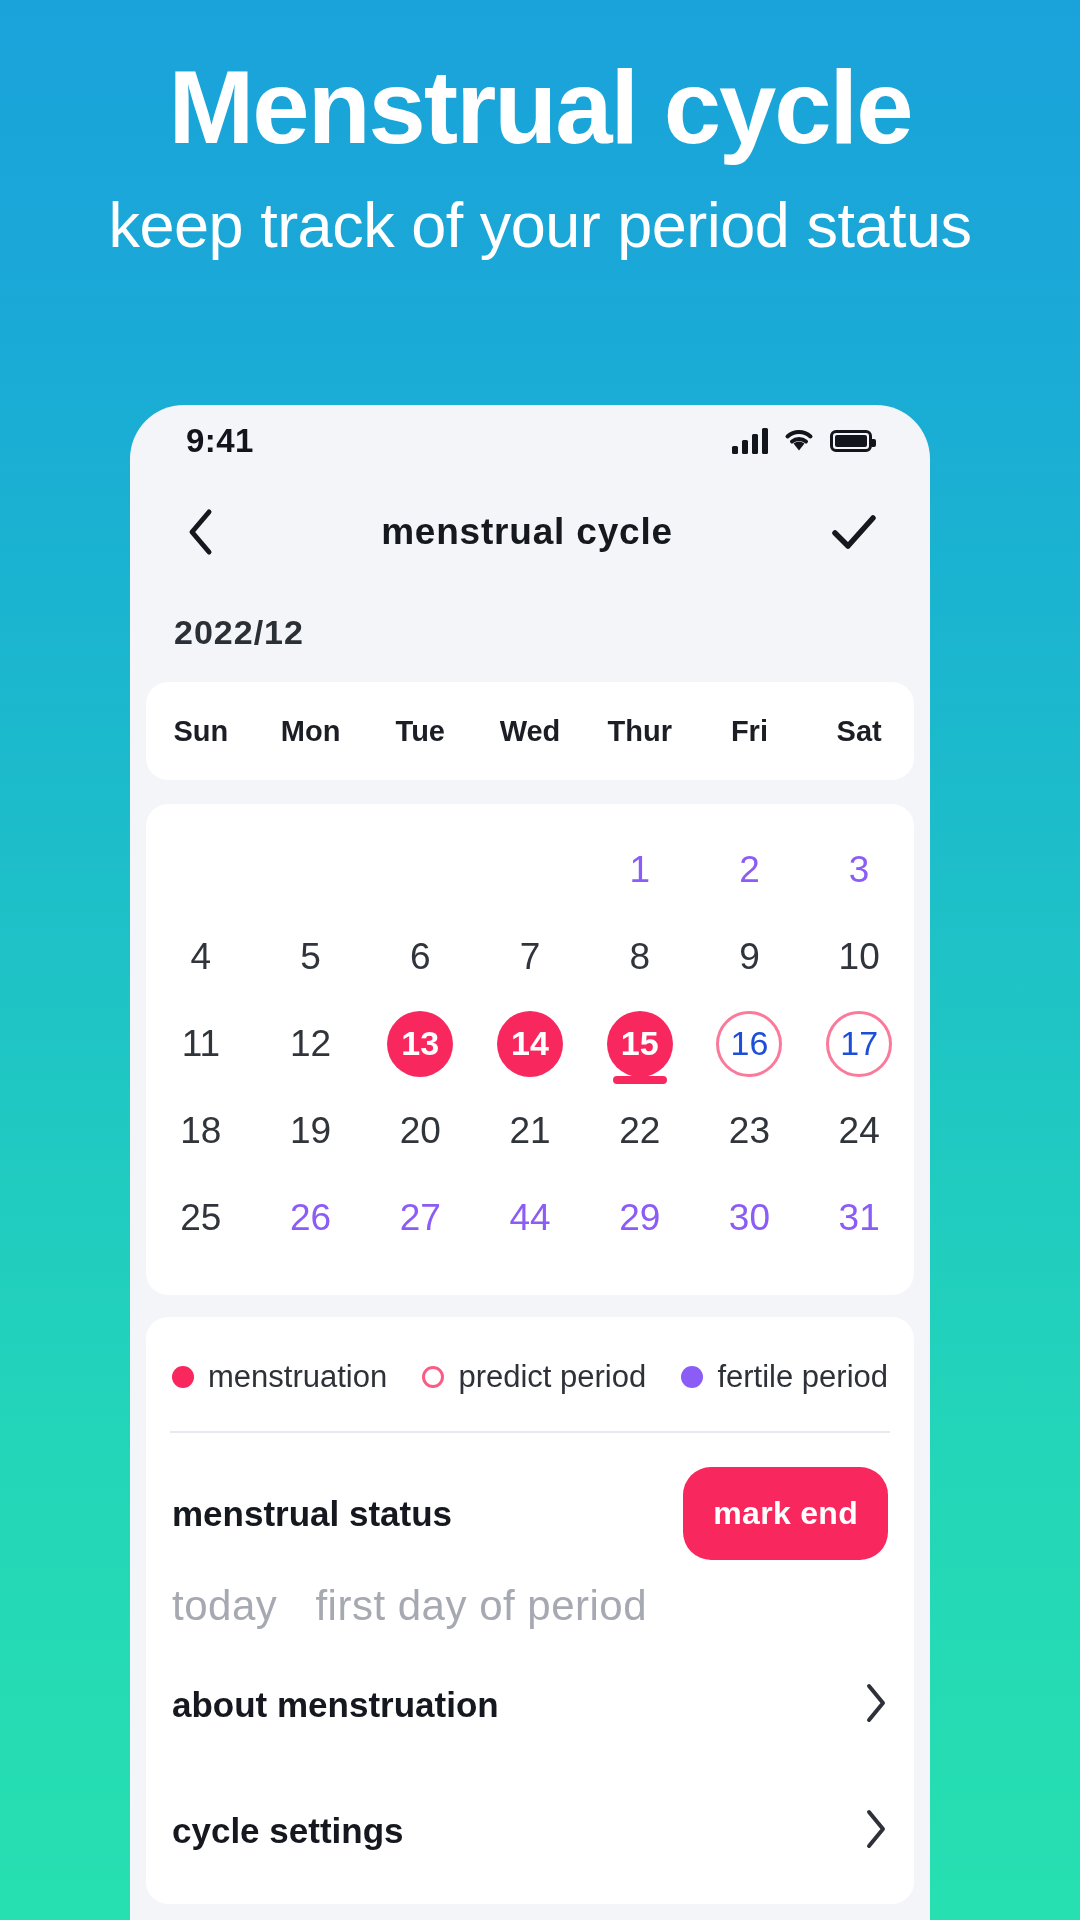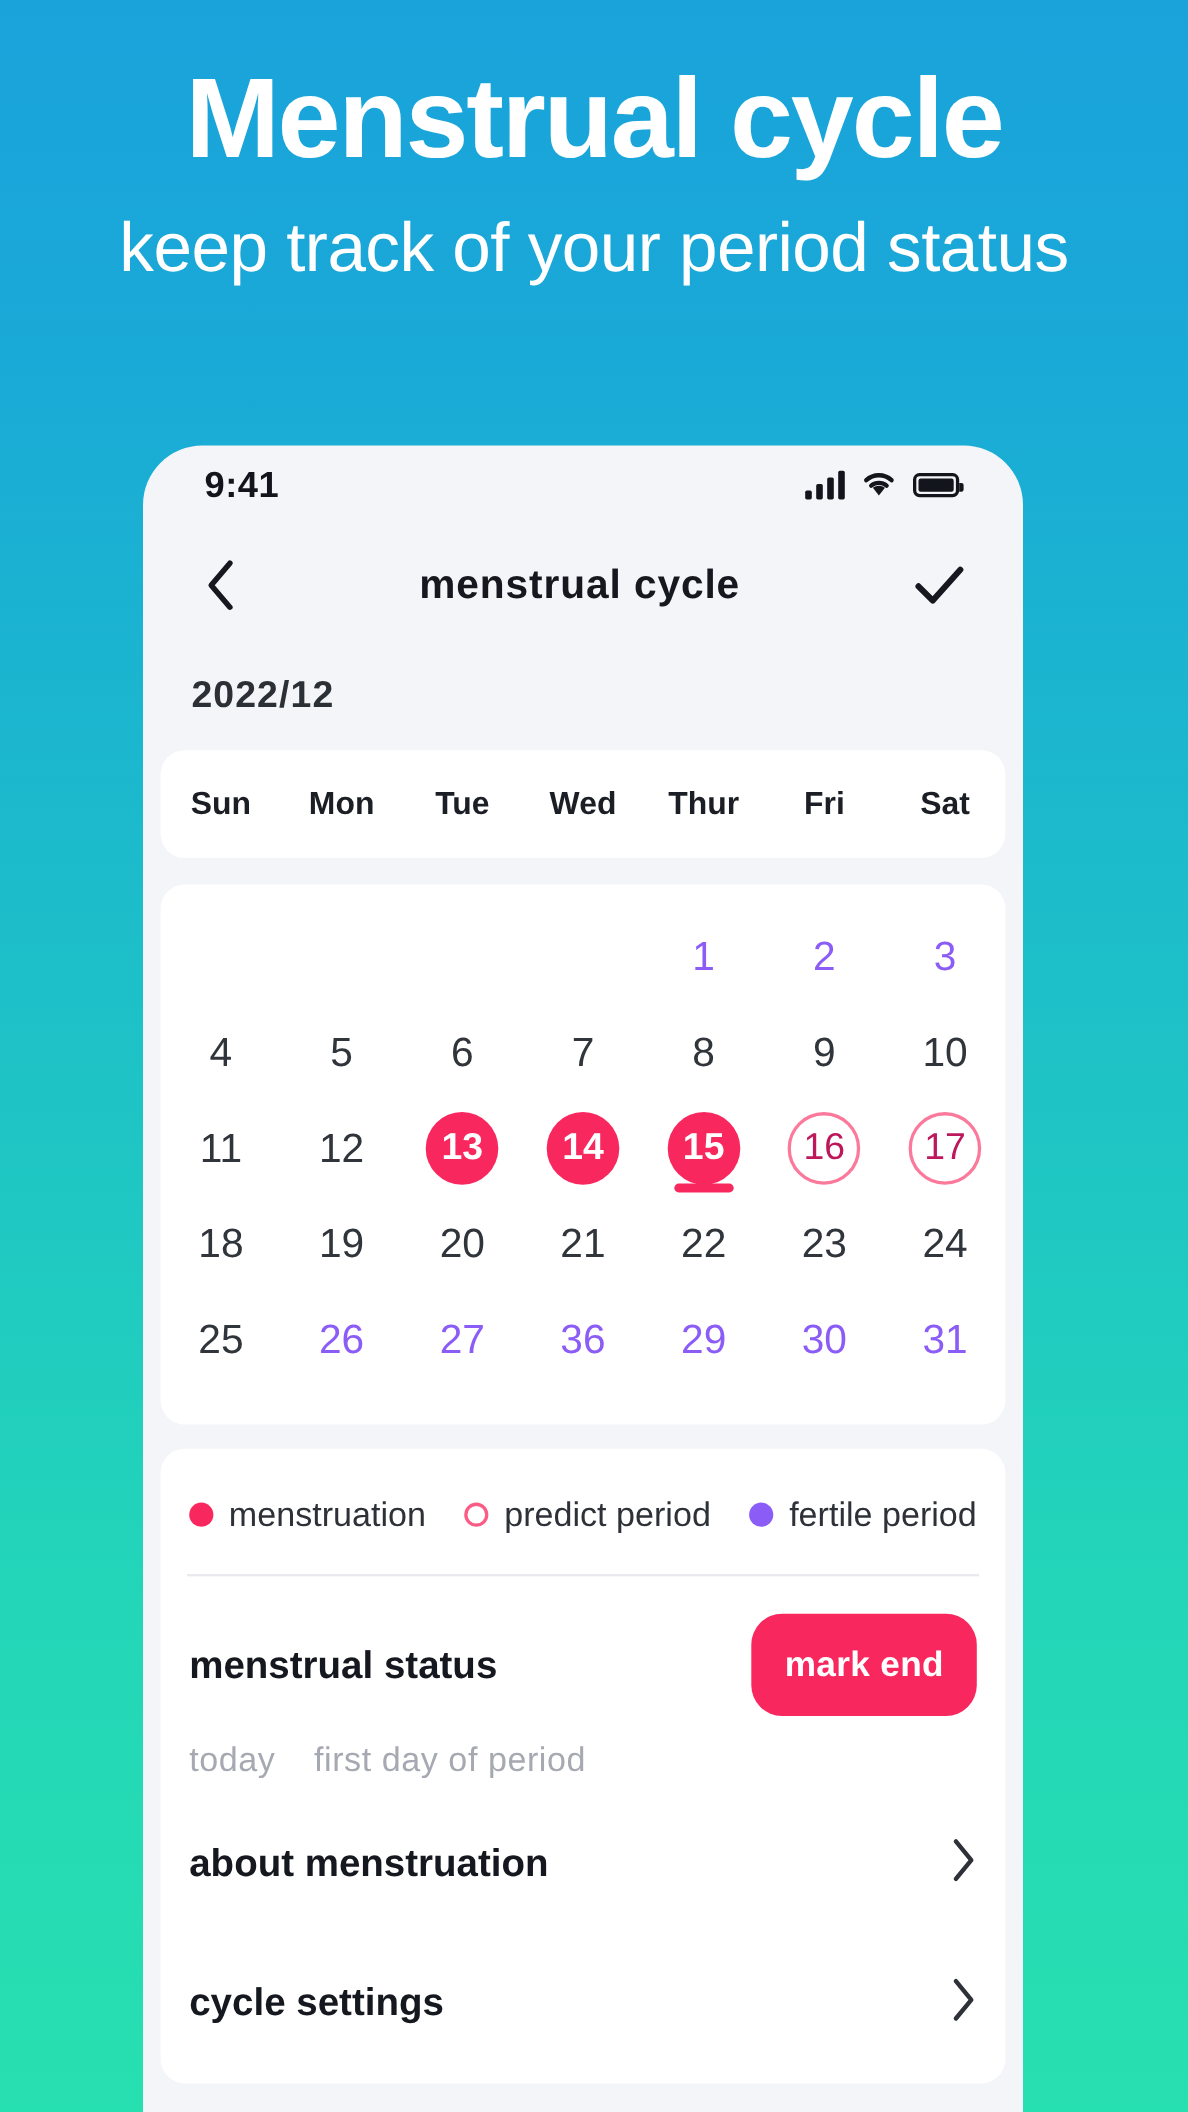--- a/index.html
+++ b/index.html
@@ -94,21 +94,21 @@
     height:87px; display:flex; align-items:center; justify-content:center;
     position:relative;
   }
   .daynum {
     font-size:37px; color:#30343b; font-weight:400;
     width:66px; height:66px; display:flex; align-items:center; justify-content:center;
     border-radius:50%;
   }
   .daynum.violet { color:#8b5cf6; }
   .daynum.filled { background:#f8285f; color:#ffffff; font-weight:600; font-size:34px; }
-  .daynum.ring { border:3px solid #fb7a9c; color:#be185d; font-size:34px; }
+  .daynum.ring { border:3px solid #fb7a9c; color:#1d4ed8; font-size:34px; }
   .cell .today-bar {
     position:absolute; bottom:3px; left:50%; transform:translateX(-50%);
     width:54px; height:8px; border-radius:4px; background:#f8285f;
   }
 
   
   .bottom-card { margin-top:22px; padding:0 0 10px 0; }
   .legend {
     display:flex; align-items:center; justify-content:space-between;
     padding:42px 26px 36px 26px;
@@ -122,21 +122,21 @@
 
   .divider { height:2px; background:#e8e9ee; margin:0 24px; }
 
   .status-block { padding:34px 26px 12px 26px; }
   .status-line { display:flex; align-items:center; justify-content:space-between; }
   .status-title { font-size:35px; font-weight:700; color:#15181e; }
   .mark-btn {
     background:#f8285f; color:#ffffff; font-size:32px; font-weight:700;
     border:none; border-radius:28px; padding:28px 30px; letter-spacing:0.3px;
   }
-  .status-sub { margin-top:22px; font-size:31px; color:#a6a9b1; letter-spacing:0.5px; }
+  .status-sub { margin-top:22px; font-size:42px; color:#a6a9b1; letter-spacing:0.5px; }
   .status-sub span { margin-right:26px; }
 
   .list-row {
     display:flex; align-items:center; justify-content:space-between;
     padding:40px 26px 40px 26px;
   }
   .list-label { font-size:35px; font-weight:700; color:#15181e; }
   .chev { color:#2e3238; }
 </style>
 </head>
@@ -281,21 +281,21 @@
         <div class="cell">
           <div class="daynum">25</div>
         </div>
         <div class="cell">
           <div class="daynum violet">26</div>
         </div>
         <div class="cell">
           <div class="daynum violet">27</div>
         </div>
         <div class="cell">
-          <div class="daynum violet">36</div>
+          <div class="daynum violet">44</div>
         </div>
         <div class="cell">
           <div class="daynum violet">29</div>
         </div>
         <div class="cell">
           <div class="daynum violet">30</div>
         </div>
         <div class="cell">
           <div class="daynum violet">31</div>
         </div>

